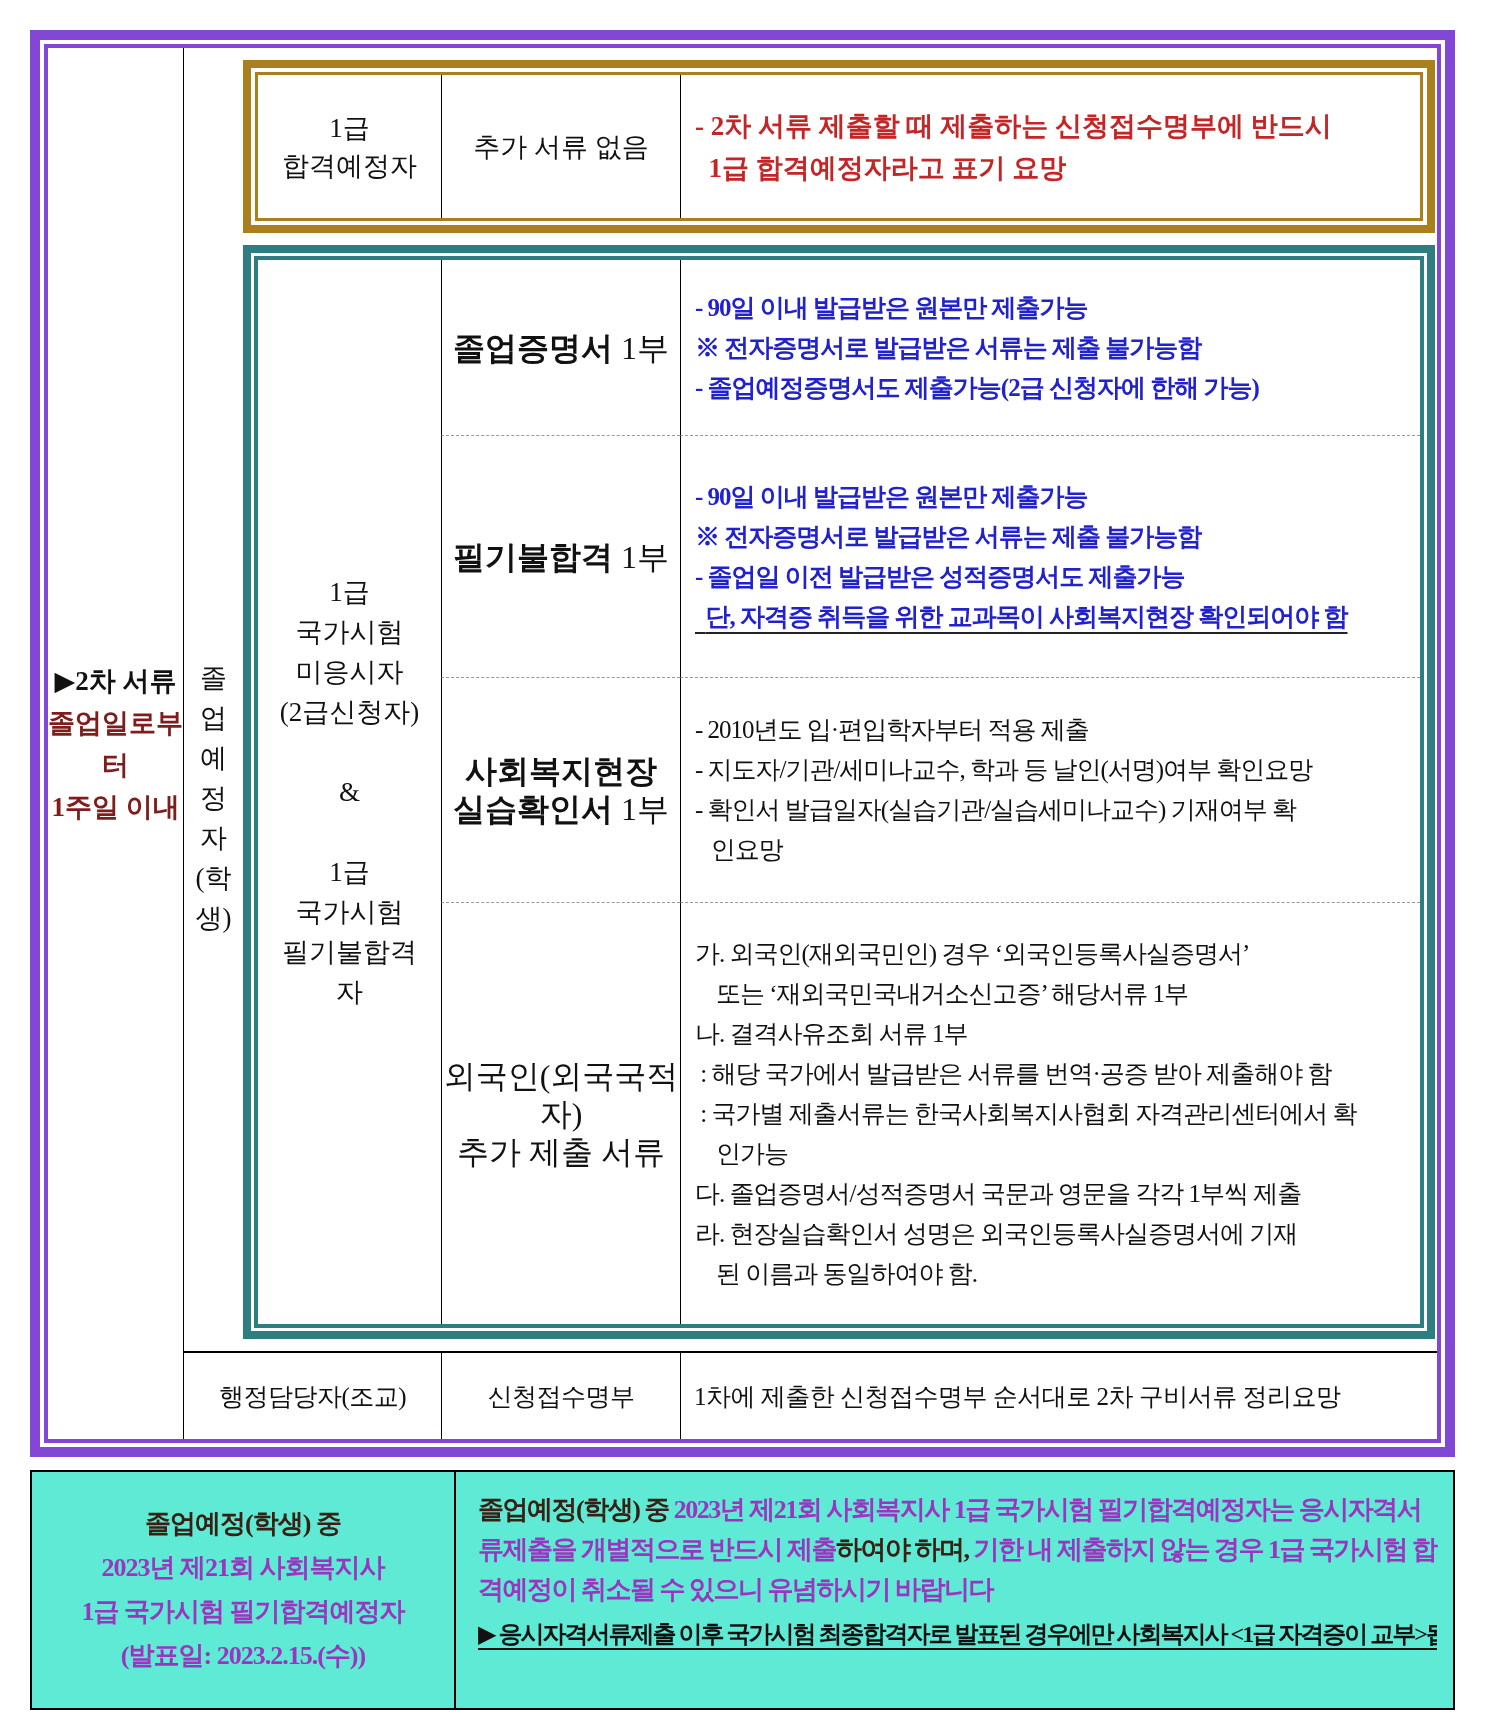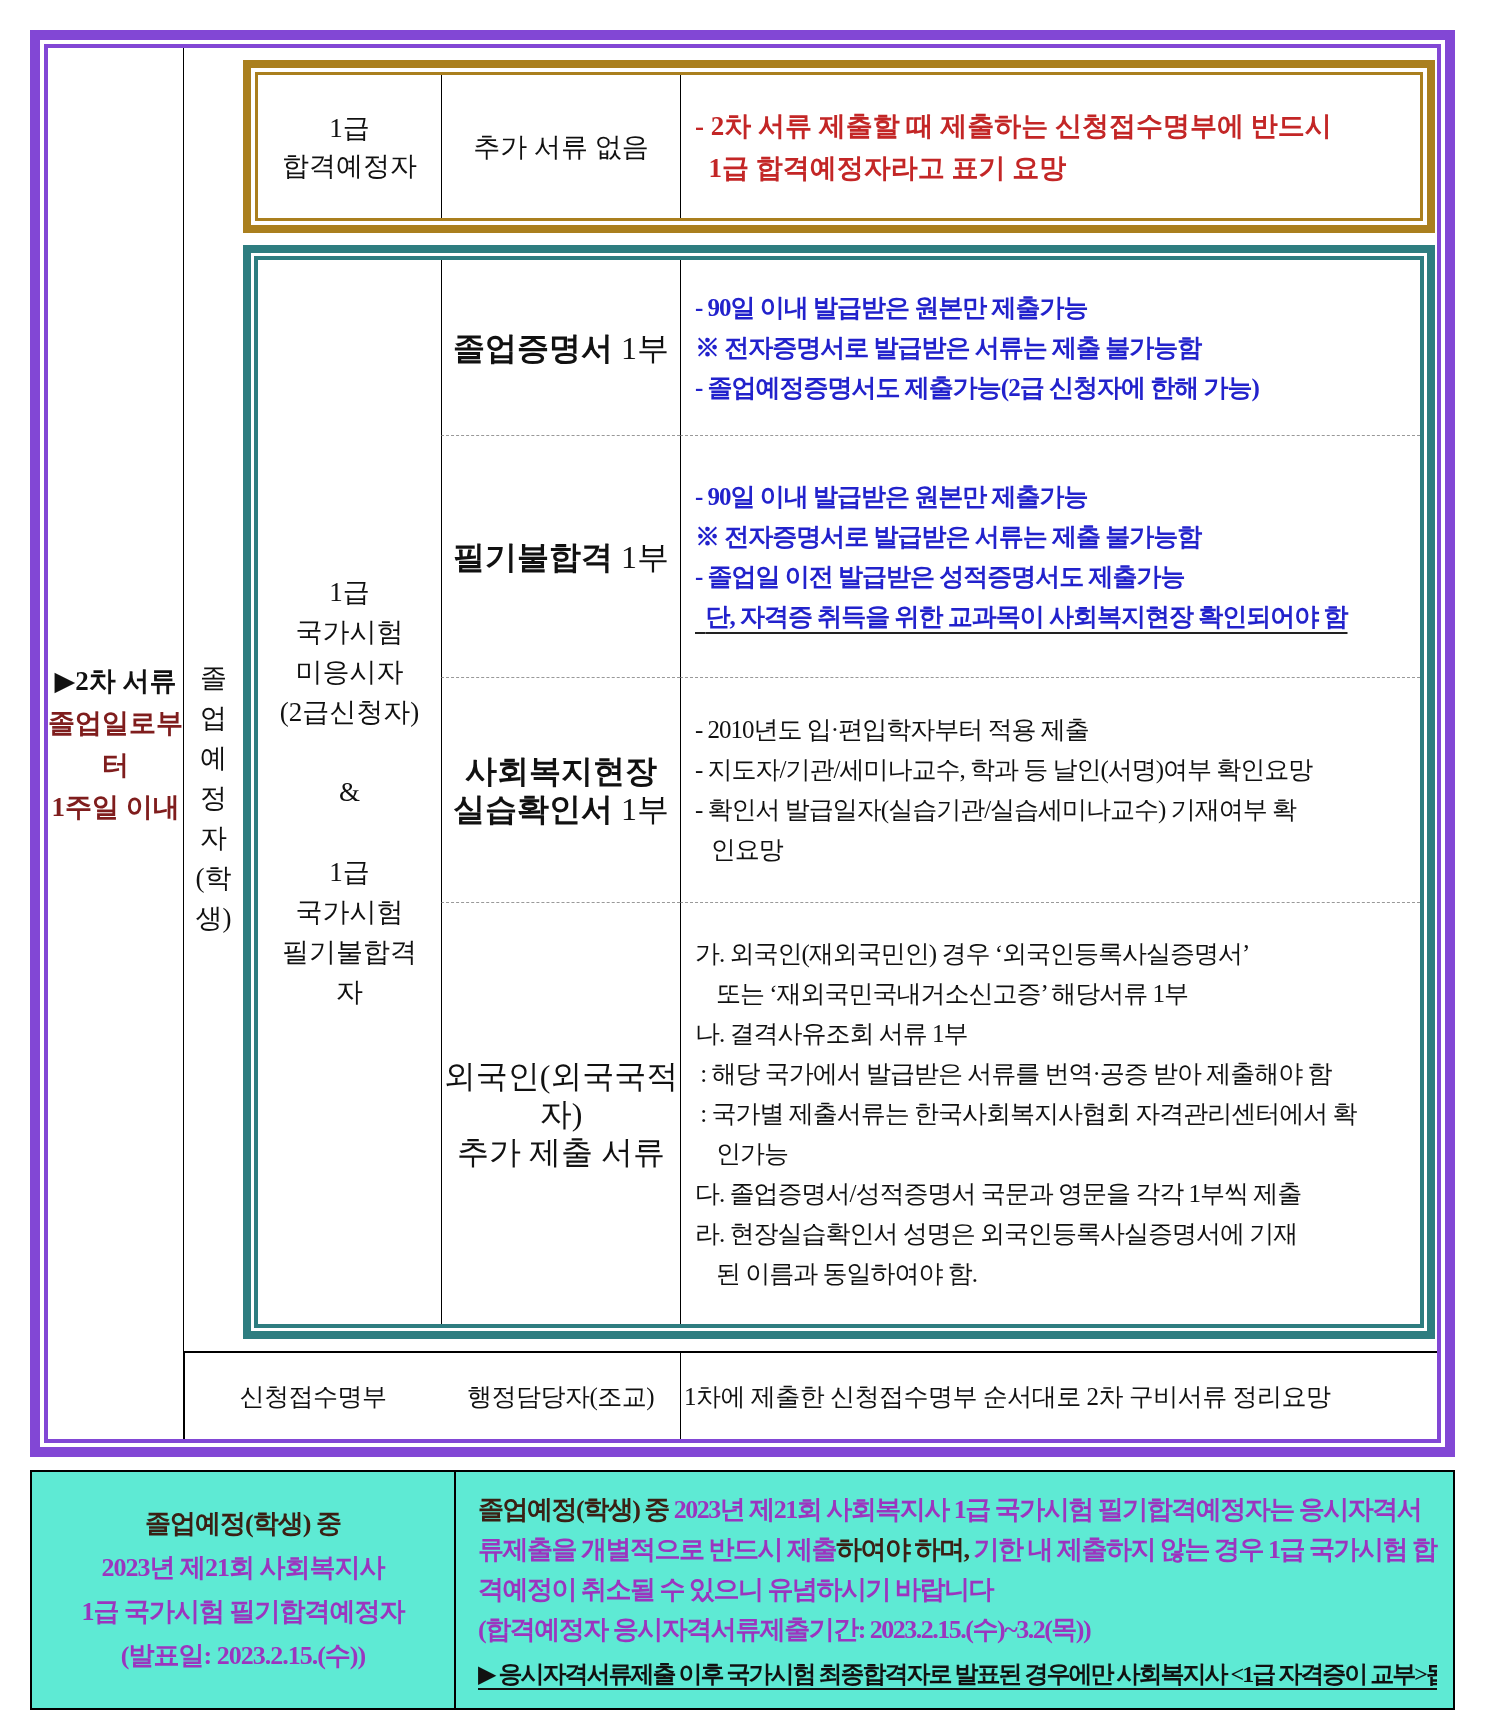--- a/index.html
+++ b/index.html
@@ -91,21 +91,21 @@
   
   .bottom-row{
     height:86px;border-top:2px solid #000;
     display:grid;grid-template-columns:257px 239px 1fr;
   }
   .b-cell{
     display:flex;align-items:center;justify-content:center;
     font-size:25px;letter-spacing:-0.5px;
   }
   .b-c2,.b-c3{border-left:1px solid #000;}
-  .b-c3{justify-content:flex-start;padding-left:3px;font-family:Liberation Serif, serif;}
+  .b-c3{justify-content:flex-start;padding-left:13px;font-family:Liberation Serif, serif;}
   
   .notice{
     position:absolute;left:30px;top:1470px;width:1425px;height:240px;
     background:#5eead4;border:2px solid #000;box-sizing:border-box;
     display:flex;
   }
   .notice-left{
     width:424px;border-right:2px solid #000;box-sizing:border-box;
     display:flex;flex-direction:column;justify-content:center;align-items:center;
     text-align:center;font-weight:bold;font-size:26px;line-height:44px;letter-spacing:-1px;
@@ -217,34 +217,33 @@
 다. 졸업증명서/성적증명서 국문과 영문을 각각 1부씩 제출
 라. 현장실습확인서 성명은 외국인등록사실증명서에 기재
     된 이름과 동일하여야 함.</div>
             </div>
 
           </div>
         </div>
       </div>
 
       <div class="bottom-row">
+        <div class="b-cell b-c1">행정담당자(조교)</div>
         <div class="b-cell b-c2">신청접수명부</div>
-        <div class="b-cell b-c1">행정담당자(조교)</div>
         <div class="b-cell b-c3">1차에 제출한 신청접수명부 순서대로 2차 구비서류 정리요망</div>
       </div>
 
     </div>
   </div>
 </div>
 
 <div class="notice">
   <div class="notice-left">
     <div class="dk">졸업예정(학생) 중</div>
     <div class="pp">2023년 제21회 사회복지사</div>
     <div class="pp">1급 국가시험 필기합격예정자</div>
     <div class="pp">(발표일: 2023.2.15.(수))</div>
   </div>
   <div class="notice-right">
     <div class="para"><span class="dk">졸업예정(학생) 중 </span><span class="pp">2023년 제21회 사회복지사 1급 국가시험 필기합격예정자는 응시자격서류제출을 개별적으로 반드시 제출</span><span class="dk">하여야 하며, </span><span class="pp">기한 내 제출하지 않는 경우 1급 국가시험 합격예정이 취소될 수 있으니 유념하시기 바랍니다</span></div>
-    <div class="pp">(합격예정자 응시자격서류제출기간: 2023.2.15.(수)~3.2(목))</div>
     <div class="final-line">▶ 응시자격서류제출 이후 국가시험 최종합격자로 발표된 경우에만 사회복지사 &lt;1급 자격증이 교부&gt;됩니다.</div>
   </div>
 </div>
 
 </body></html>

